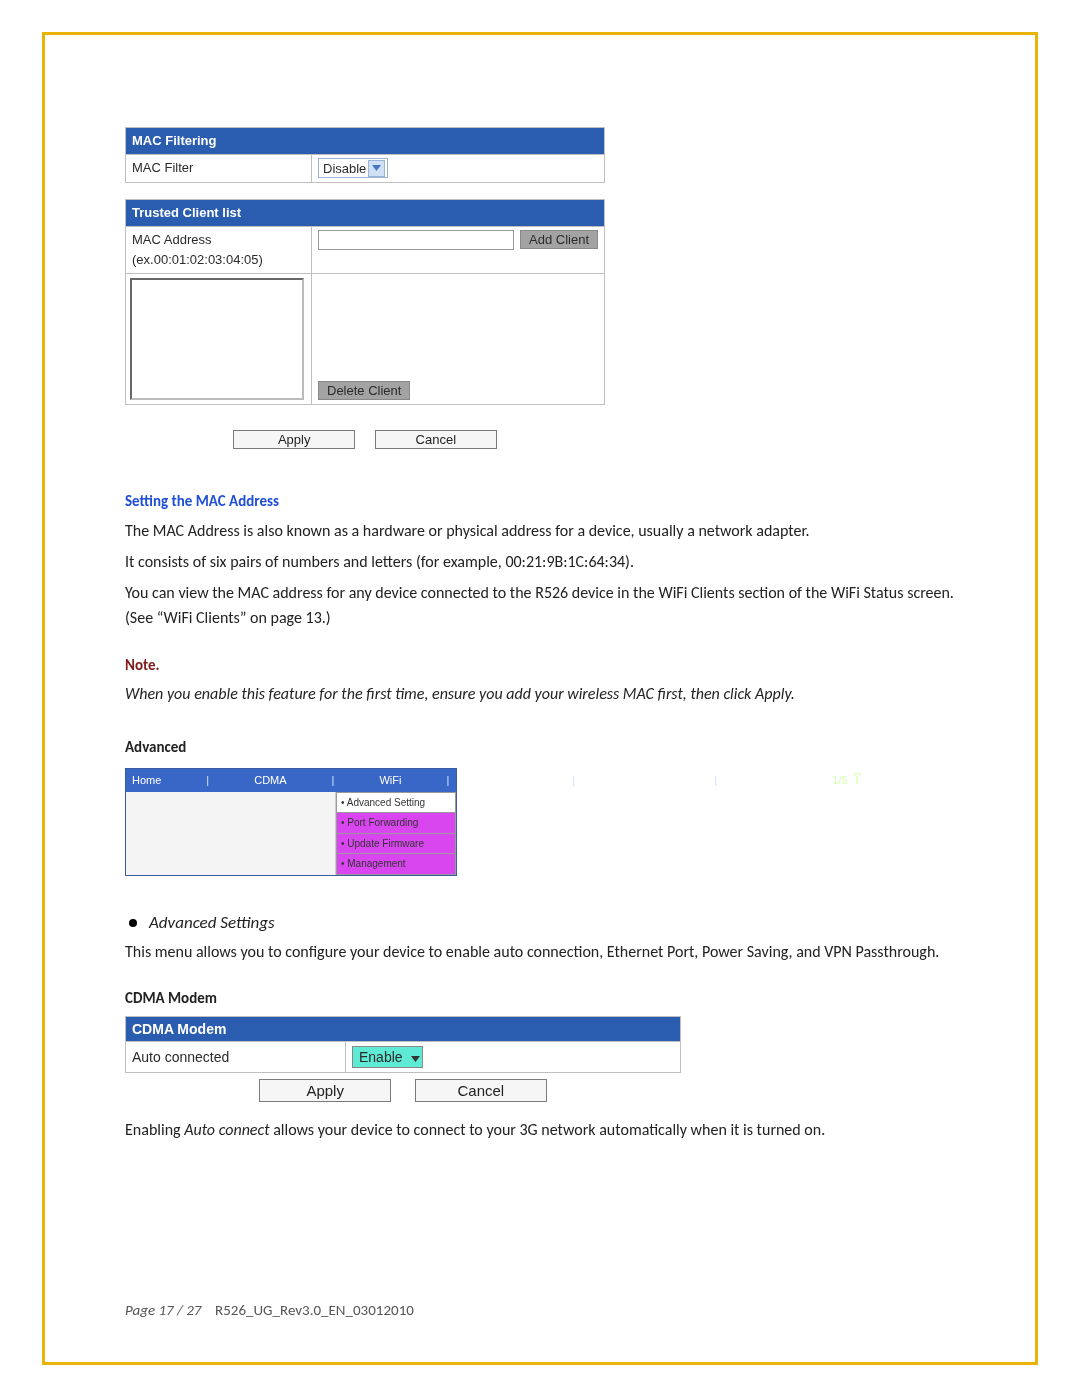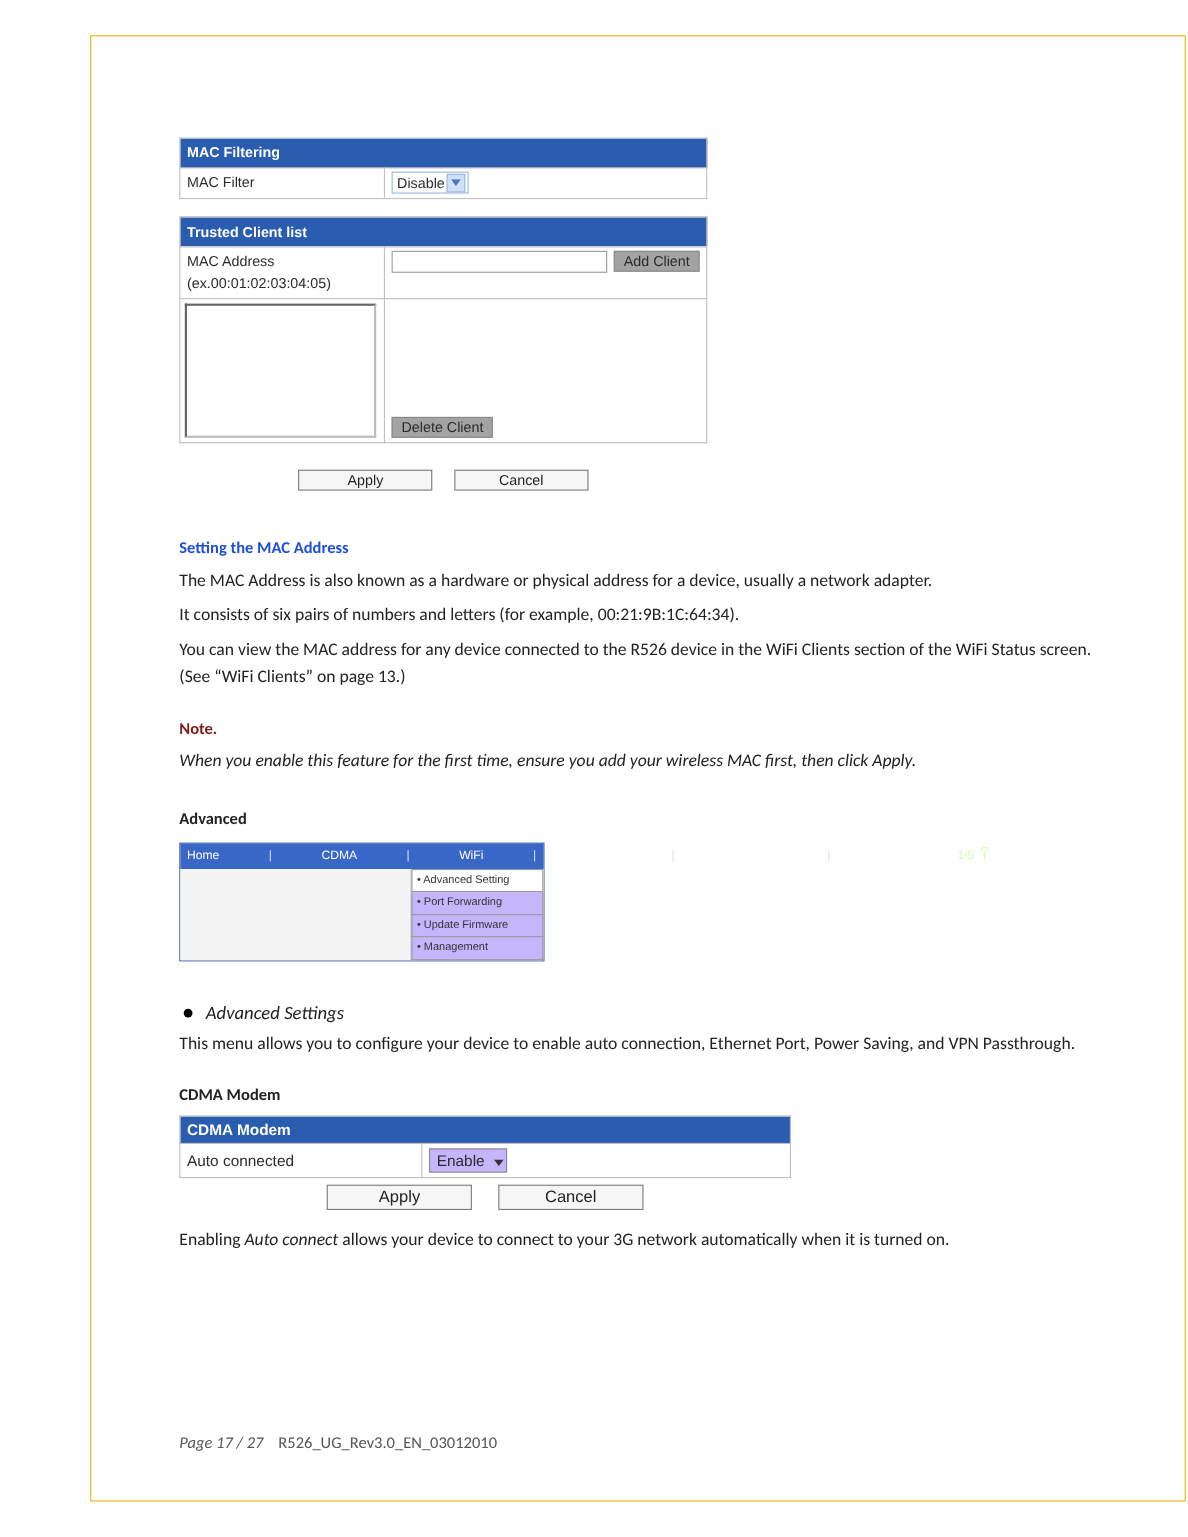--- a/index.html
+++ b/index.html
@@ -2,26 +2,25 @@
 <html><head>
 <meta charset="utf-8">
 <style>
   html,body{margin:0;padding:0;background:#fff;}
   .page-outer{
     width:1080px;height:1397px;box-sizing:border-box;
     padding:32px 42px 32px 42px;background:#fff;
   }
   .page-frame{
     width:100%;height:100%;box-sizing:border-box;
-    border:1px solid #eab308;
+    border:3px solid #eab308;
     padding:92px 76px 30px 80px;
     font-family:Calibri,Arial,sans-serif;
     font-size:16px;color:#222;line-height:1.55;
     position:relative;
-    margin-left:40px;
   }
   .tbl{border-collapse:collapse;width:480px;table-layout:fixed;}
   .tbl td,.tbl th{border:1px solid #bfbfbf;padding:3px 6px;
     font-family:Arial,sans-serif;font-size:13px;color:#2b2b2b;
     background:#fff;vertical-align:top;}
   .tbl .hdr{background:#2a5db0;color:#fff;font-weight:bold;
     text-align:left;}
   .tbl .col1{width:186px;}
   .dropdown{display:inline-flex;align-items:center;
     border:1px solid #9cb5d6;background:#fff;font:13px Arial;
@@ -51,21 +50,21 @@
   .navshot{width:330px;font-family:Arial;font-size:11px;color:#fff;
     border:1px solid #3b5c9e;}
   .navshot .bar{background:#3867c7;padding:3px 6px;display:flex;
     align-items:center;white-space:nowrap;gap:41px;}
   .navshot .bar .sep{margin:0 4px;color:#cfe0ff;}
   .navshot .bar .act{text-decoration:underline;}
   .navshot .sig{margin-left:auto;color:#d6ffb0;display:flex;
     align-items:center;gap:4px;}
   .navshot .body{background:#f4f4f4;display:flex;}
   .navshot .sidebar{flex:1;border-right:1px solid #ccc;}
-  .navshot .menu{width:120px;background:#c4b5fd;}
+  .navshot .menu{width:120px;background:#d946ef;}
   .navshot .menu div{border:1px solid #999;border-top:0;
     padding:2px 4px;color:#333;font-size:10px;}
   .navshot .menu div:first-child{border-top:1px solid #999;
     background:#fff;}
 
   
   .bullet-line{display:flex;align-items:center;margin:34px 0 4px;}
   .bullet-line .dot{width:8px;height:8px;border-radius:50%;
     background:#000;margin:0 12px 0 4px;}
   .bullet-line .txt{font-style:italic;font-size:17px;}
@@ -73,21 +72,21 @@
   h5.sub{font-weight:bold;font-size:15px;margin:22px 0 6px;}
 
   
   .tbl2{border-collapse:collapse;width:556px;}
   .tbl2 td,.tbl2 th{border:1px solid #bfbfbf;padding:4px 6px;
     font:14px Arial;color:#2b2b2b;background:#fff;}
   .tbl2 .hdr{background:#2a5db0;color:#fff;font-weight:bold;
     text-align:left;}
   .tbl2 .col1{width:220px;}
   .dd2{display:inline-flex;align-items:center;border:1px solid #888;
-    background:#c4b5fd;font:14px Arial;padding:0 2px 0 6px;height:20px;}
+    background:#5eead4;font:14px Arial;padding:0 2px 0 6px;height:20px;}
   .dd2 .arrow{margin-left:8px;}
   .bottom-btns2{width:556px;text-align:center;margin-top:6px;}
   .bottom-btns2 .btn{width:130px;margin:0 10px;padding:2px 0;
     font:15px Arial;background:#f6f6f6;border:1px solid #7a7a7a;}
 
   
   .footer{position:absolute;left:80px;bottom:40px;
     font-size:15px;color:#555;}
   .footer .pg{font-style:italic;}
 </style>

